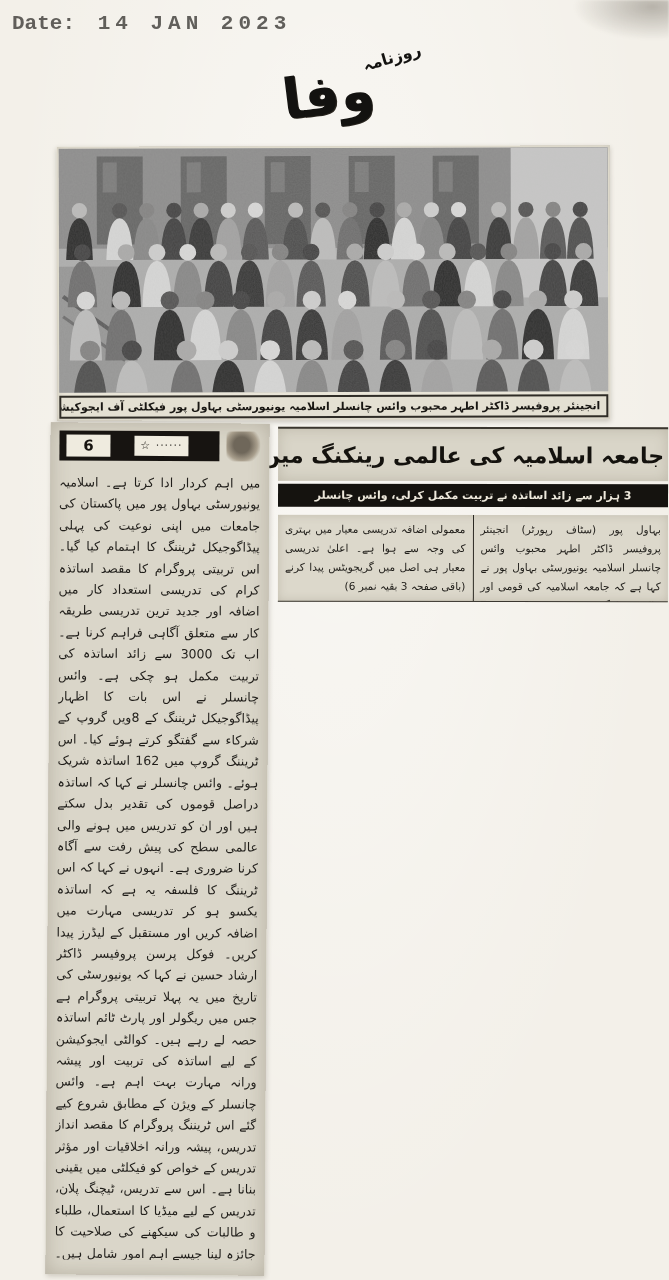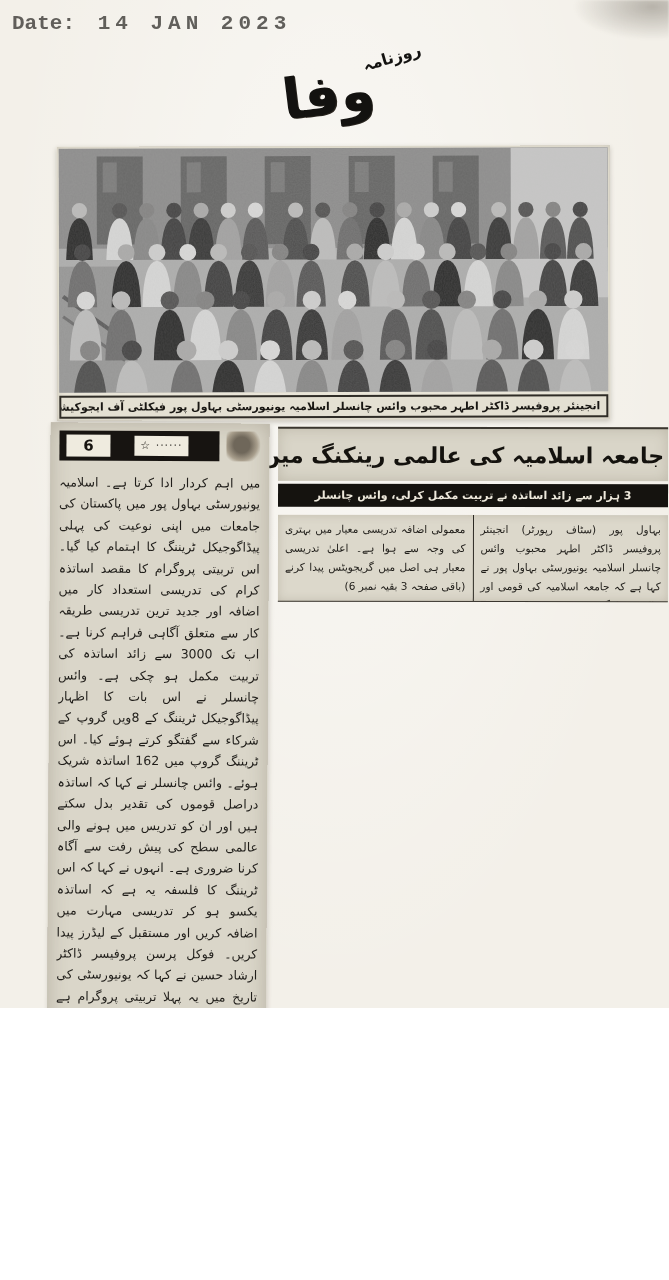--- a/index.html
+++ b/index.html
@@ -1,17 +1,17 @@
 <!DOCTYPE html>
 <html lang="ur"><head>
 <meta charset="utf-8">
 <style>
   html,body{margin:0;padding:0;}
   .page{
-    position:relative; width:669px; height:1008px; overflow:hidden;
+    position:relative; width:669px; height:1280px; overflow:hidden;
     background:
       radial-gradient(ellipse at 50% 30%, rgba(255,255,255,.5), rgba(0,0,0,0) 70%),
       #f3f0e9;
     font-family:"DejaVu Sans", sans-serif;
     color:#1c1a17;
   }
   
   .artifact{position:absolute; right:0; top:0; width:110px; height:46px;
     background:radial-gradient(ellipse at 85% 15%, rgba(110,104,94,.45), rgba(0,0,0,0) 60%);
     filter:blur(1px);}

